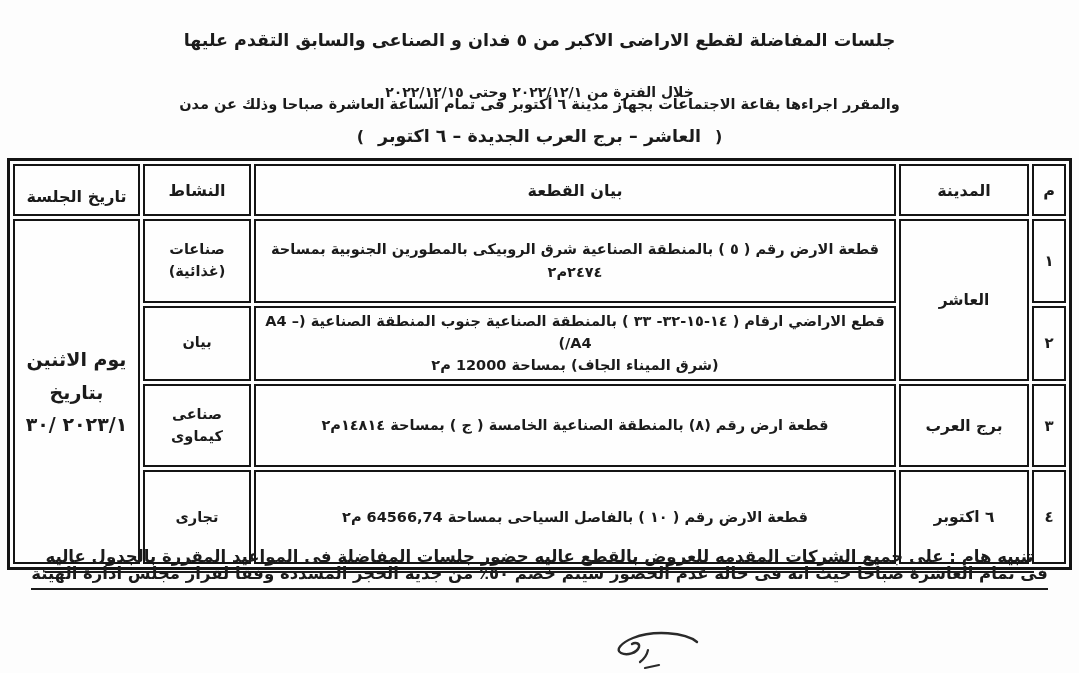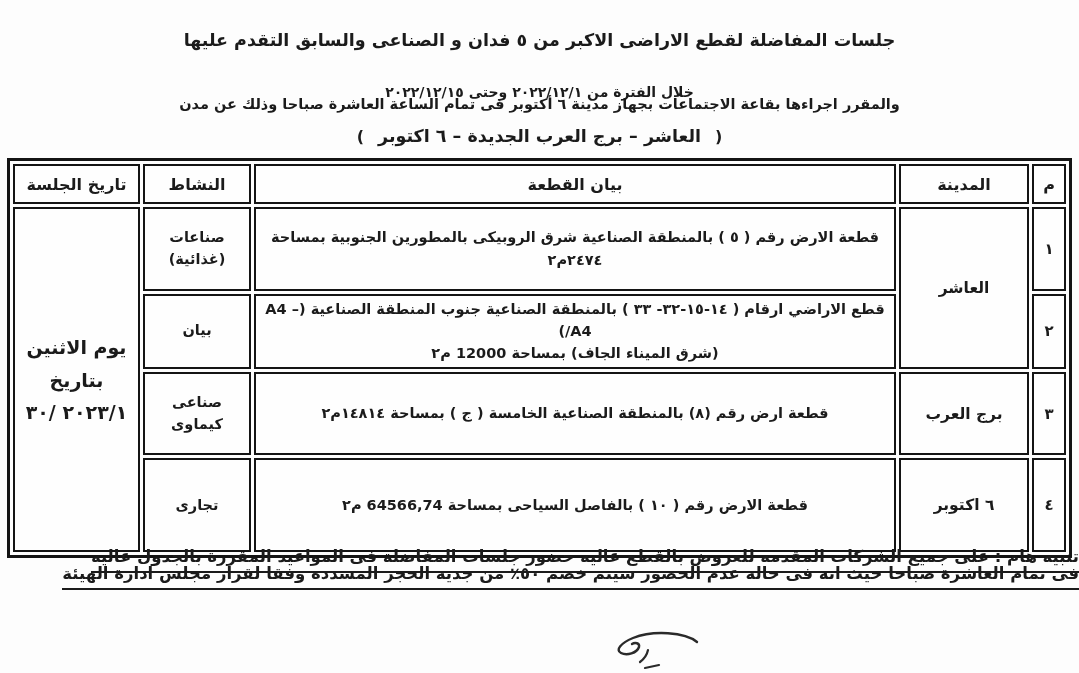--- a/index.html
+++ b/index.html
@@ -27,32 +27,32 @@
     border:3px solid #141414; background:#fdfdfd;
   }
   td,th{
     border:2px solid #141414;
     text-align:center; vertical-align:middle;
     padding:2px 4px; background:#fefefe;
     overflow:hidden;
   }
   col.c-serial{width:34px;} col.c-city{width:130px;} col.c-plot{width:642px;}
   col.c-activity{width:108px;} col.c-date{width:127px;}
-  tr.r-head th{ height:40px; font-size:16px; }
+  tr.r-head th{ height:52px; font-size:16px; }
   tr.r-1 td{ height:70px; } tr.r-2 td{ height:74px; }
   tr.r-3 td{ height:80px; } tr.r-4 td{ height:94px; }
   th.h-date{ vertical-align:bottom; padding-bottom:8px; }
   td.serial{ font-size:15px; }
   td.city{ font-size:15.5px; }
   td.plot{ font-size:14.5px; line-height:1.55; }
   td.activity{ font-size:14.5px; line-height:1.5; padding:18px 10px; }
   td.date-cell{ font-size:19px; line-height:1.7; }
   .date-num{ direction:ltr; unicode-bidi:embed; }
 
-  .footer-line{ position:absolute; right:0; left:0; font-size:16.5px; }
+  .footer-line{ position:absolute; right:0; left:0; text-align:center; font-size:16.5px; }
   .footer-1{ top:547px; }
   .footer-2{ top:564px; }
   .underlined{
     display:inline-block;
     border-bottom:2.5px solid #1b1b1b;
     padding-bottom:5px;
   }
   .signature{ position:absolute; top:626px; left:585px; }
 </style>
 </head>

